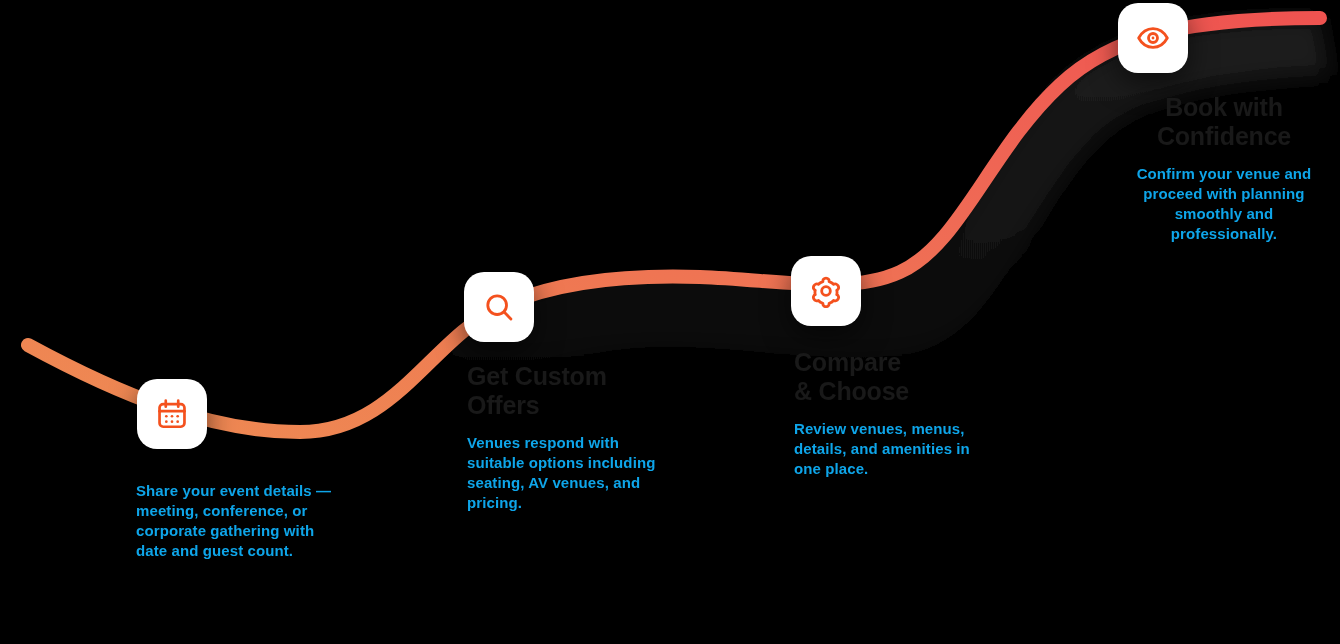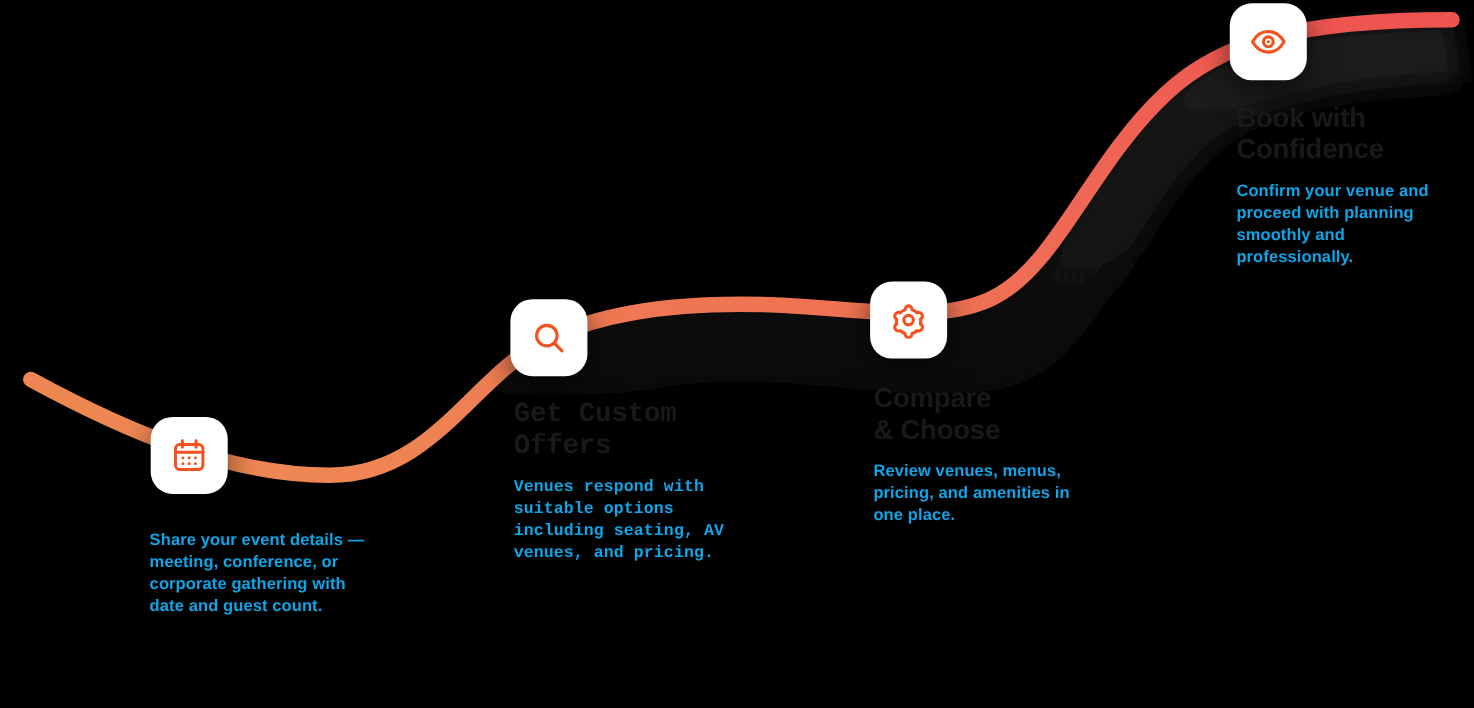--- a/index.html
+++ b/index.html
@@ -61,27 +61,27 @@
     font-weight: 600;
     letter-spacing: 0.1px;
     color: #0ea5e9;
   }
 
   
   .card-1 { left: 137px; top: 379px; }
   .text-1 { left: 136px; top: 468px; }
 
   .card-2 { left: 464px; top: 272px; }
-  .text-2 { left: 467px; top: 362px; font-family: Liberation Mono, monospace; }
+  .text-2 { left: 467px; top: 362px; }
 
   .card-3 { left: 791px; top: 256px; }
   .text-3 { left: 794px; top: 348px; text-decoration: underline; }
 
   .card-4 { left: 1118px; top: 3px; }
-  .text-4 { left: 1124px; top: 93px; }
+  .text-4 { left: 1124px; top: 93px; text-align: center; }
 </style>
 </head>
 <body>
 
 <div id="stage">
 
   <svg id="journey-svg" viewBox="0 0 1340 644" aria-hidden="true">
     <defs>
       <linearGradient id="curveGrad" x1="0" y1="1" x2="1" y2="0" gradientUnits="objectBoundingBox">
         <stop offset="0%" stop-color="#ee8b53"></stop>
@@ -186,21 +186,21 @@
                  c.75 -1.3 2.15 -1.65 3.2 -1.05
                  c.8 -.95 1.9 -1.6 3.15 -1.95
                  C 9.6 4.15 10.5 2.9 12 2.9 Z"></path>
         <circle cx="12" cy="12" r="3.05"></circle>
       </svg>
     </span>
   </div>
   <div class="step-text text-3">
     <h3 class="step-title">Compare
 &amp; Choose</h3>
-    <p class="step-desc">Review venues, menus, pricing, and amenities in one place.</p>
+    <p class="step-desc">Review venues, menus, details, and amenities in one place.</p>
   </div>
 
   <div class="step-icon-card card-4">
     <span>
       <svg width="34" height="34" viewBox="0 0 24 24" fill="none" stroke="#f4511e" stroke-width="2" stroke-linecap="round" stroke-linejoin="round">
         <path d="M1.9 12 C4.3 7.6 7.9 5.4 12 5.4 C16.1 5.4 19.7 7.6 22.1 12
                  C19.7 16.4 16.1 18.6 12 18.6 C7.9 18.6 4.3 16.4 1.9 12 Z"></path>
         <circle cx="12" cy="12" r="3.15"></circle>
         <circle cx="12" cy="12" r="1.0" fill="#f4511e" stroke="none"></circle>
       </svg>

